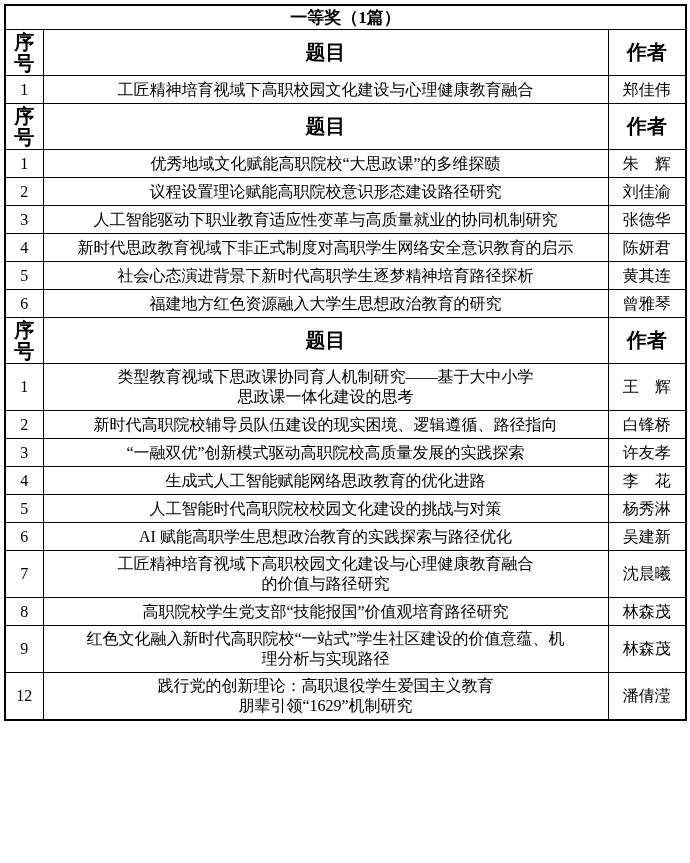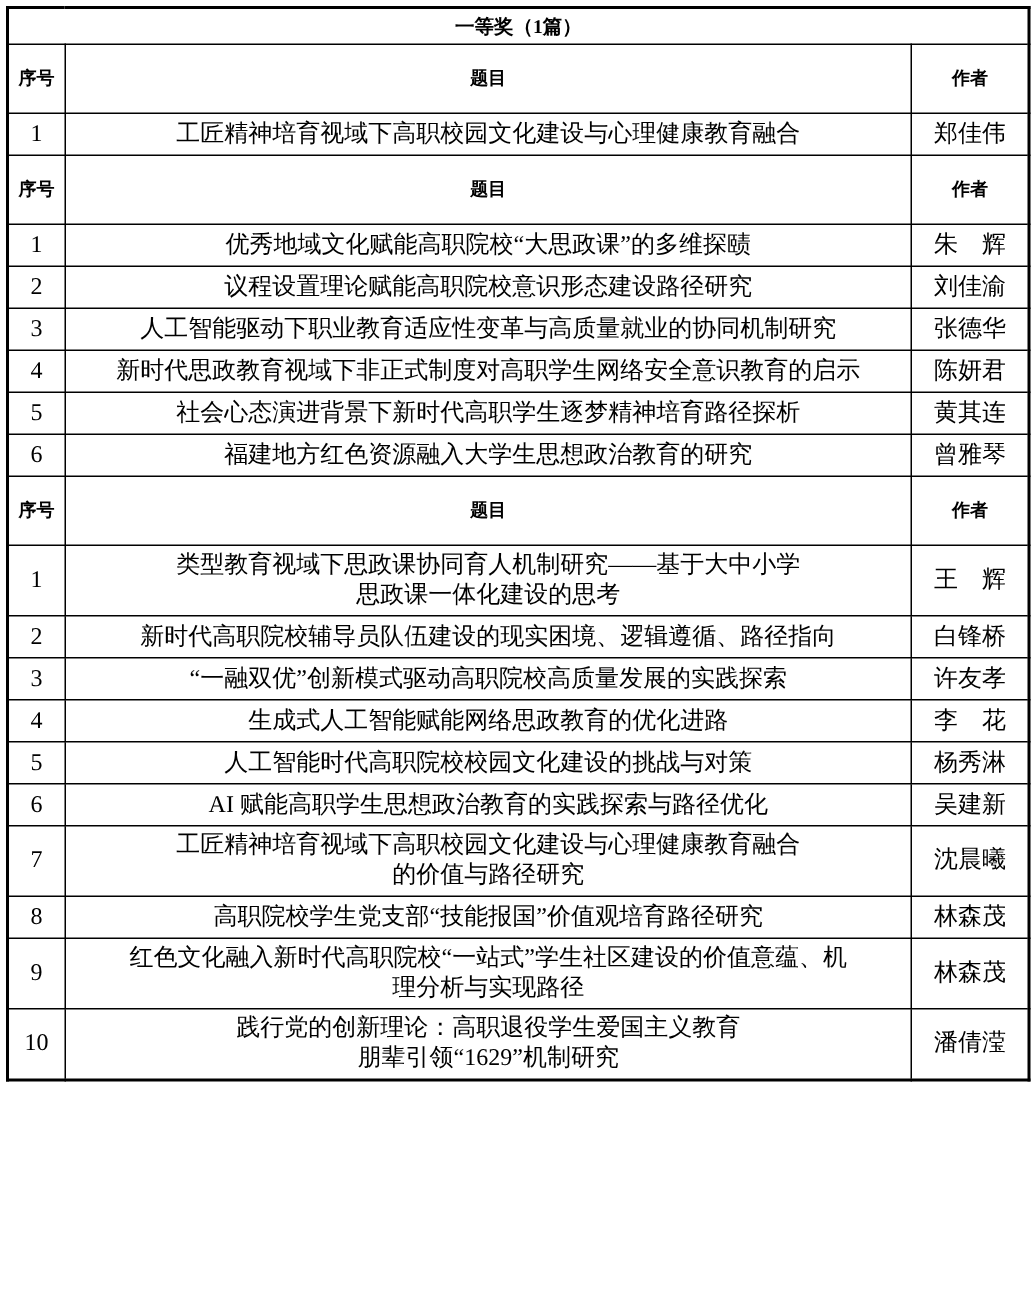--- a/index.html
+++ b/index.html
@@ -30,27 +30,27 @@
     padding: 1px 3px;
     box-sizing: border-box;
     overflow: hidden;
   }
   col.c-no { width: 38px; }
   col.c-title { width: auto; }
   col.c-author { width: 78px; }
 
   tr.r-section td.cell-section-title {
     font-weight: bold;
-    font-size: 13px;
+    font-size: 17px;
     height: 23px;
     line-height: 21px;
   }
   tr.r-head th {
     font-weight: bold;
-    font-size: 12px;
+    font-size: 20px;
     height: 46px;
     line-height: 21px;
   }
   tr.r-head th.cell-no-h {
     padding: 1px 2px;
   }
   table.awards td {
     font-size: 16px;
     line-height: 20px;
     font-weight: normal;
@@ -170,20 +170,20 @@
           <td class="cell-paper-title">高职院校学生党支部“技能报国”价值观培育路径研究</td>
           <td class="cell-author">林森茂</td>
         </tr>
         <tr class="r-double">
           <td class="cell-no">9</td>
           <td class="cell-paper-title">红色文化融入新时代高职院校“一站式”学生社区建设的价值意蕴、机
 理分析与实现路径</td>
           <td class="cell-author">林森茂</td>
         </tr>
         <tr class="r-double">
-          <td class="cell-no">10</td>
+          <td class="cell-no">12</td>
           <td class="cell-paper-title">践行党的创新理论：高职退役学生爱国主义教育
 朋辈引领“1629”机制研究</td>
           <td class="cell-author">潘倩滢</td>
         </tr>
       </tbody>
   </table>
 </div>
 
 </body></html>

